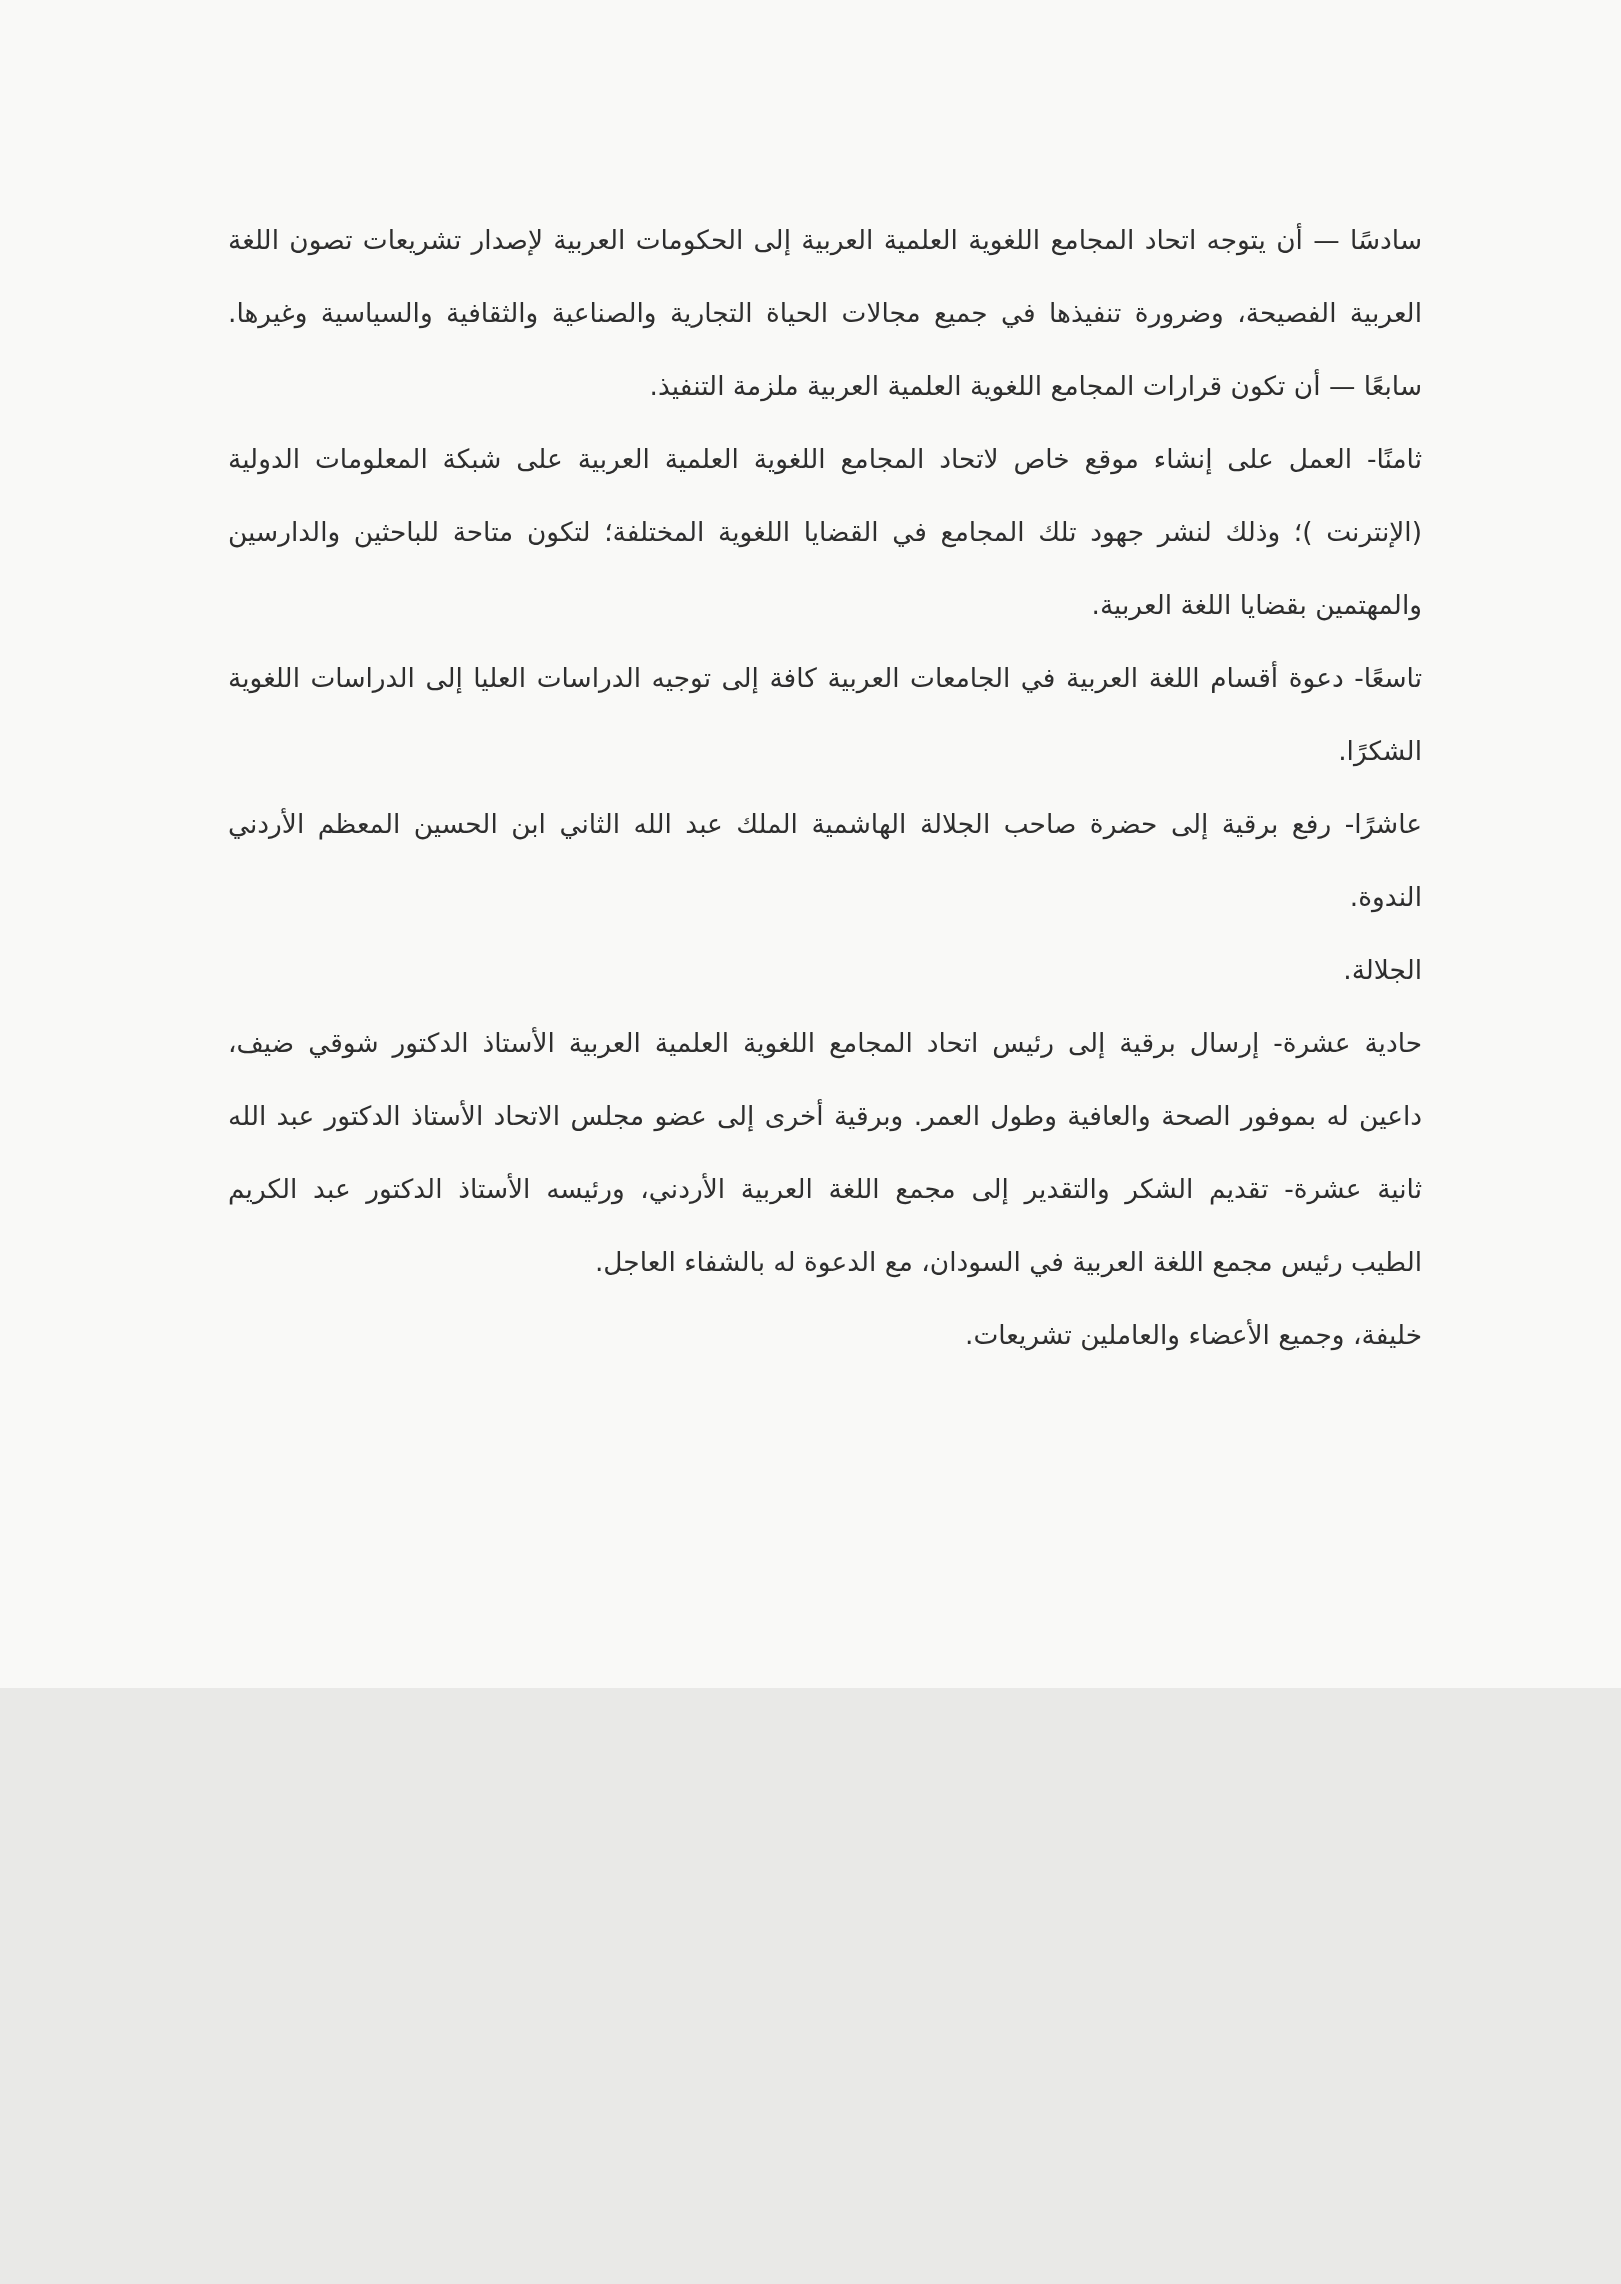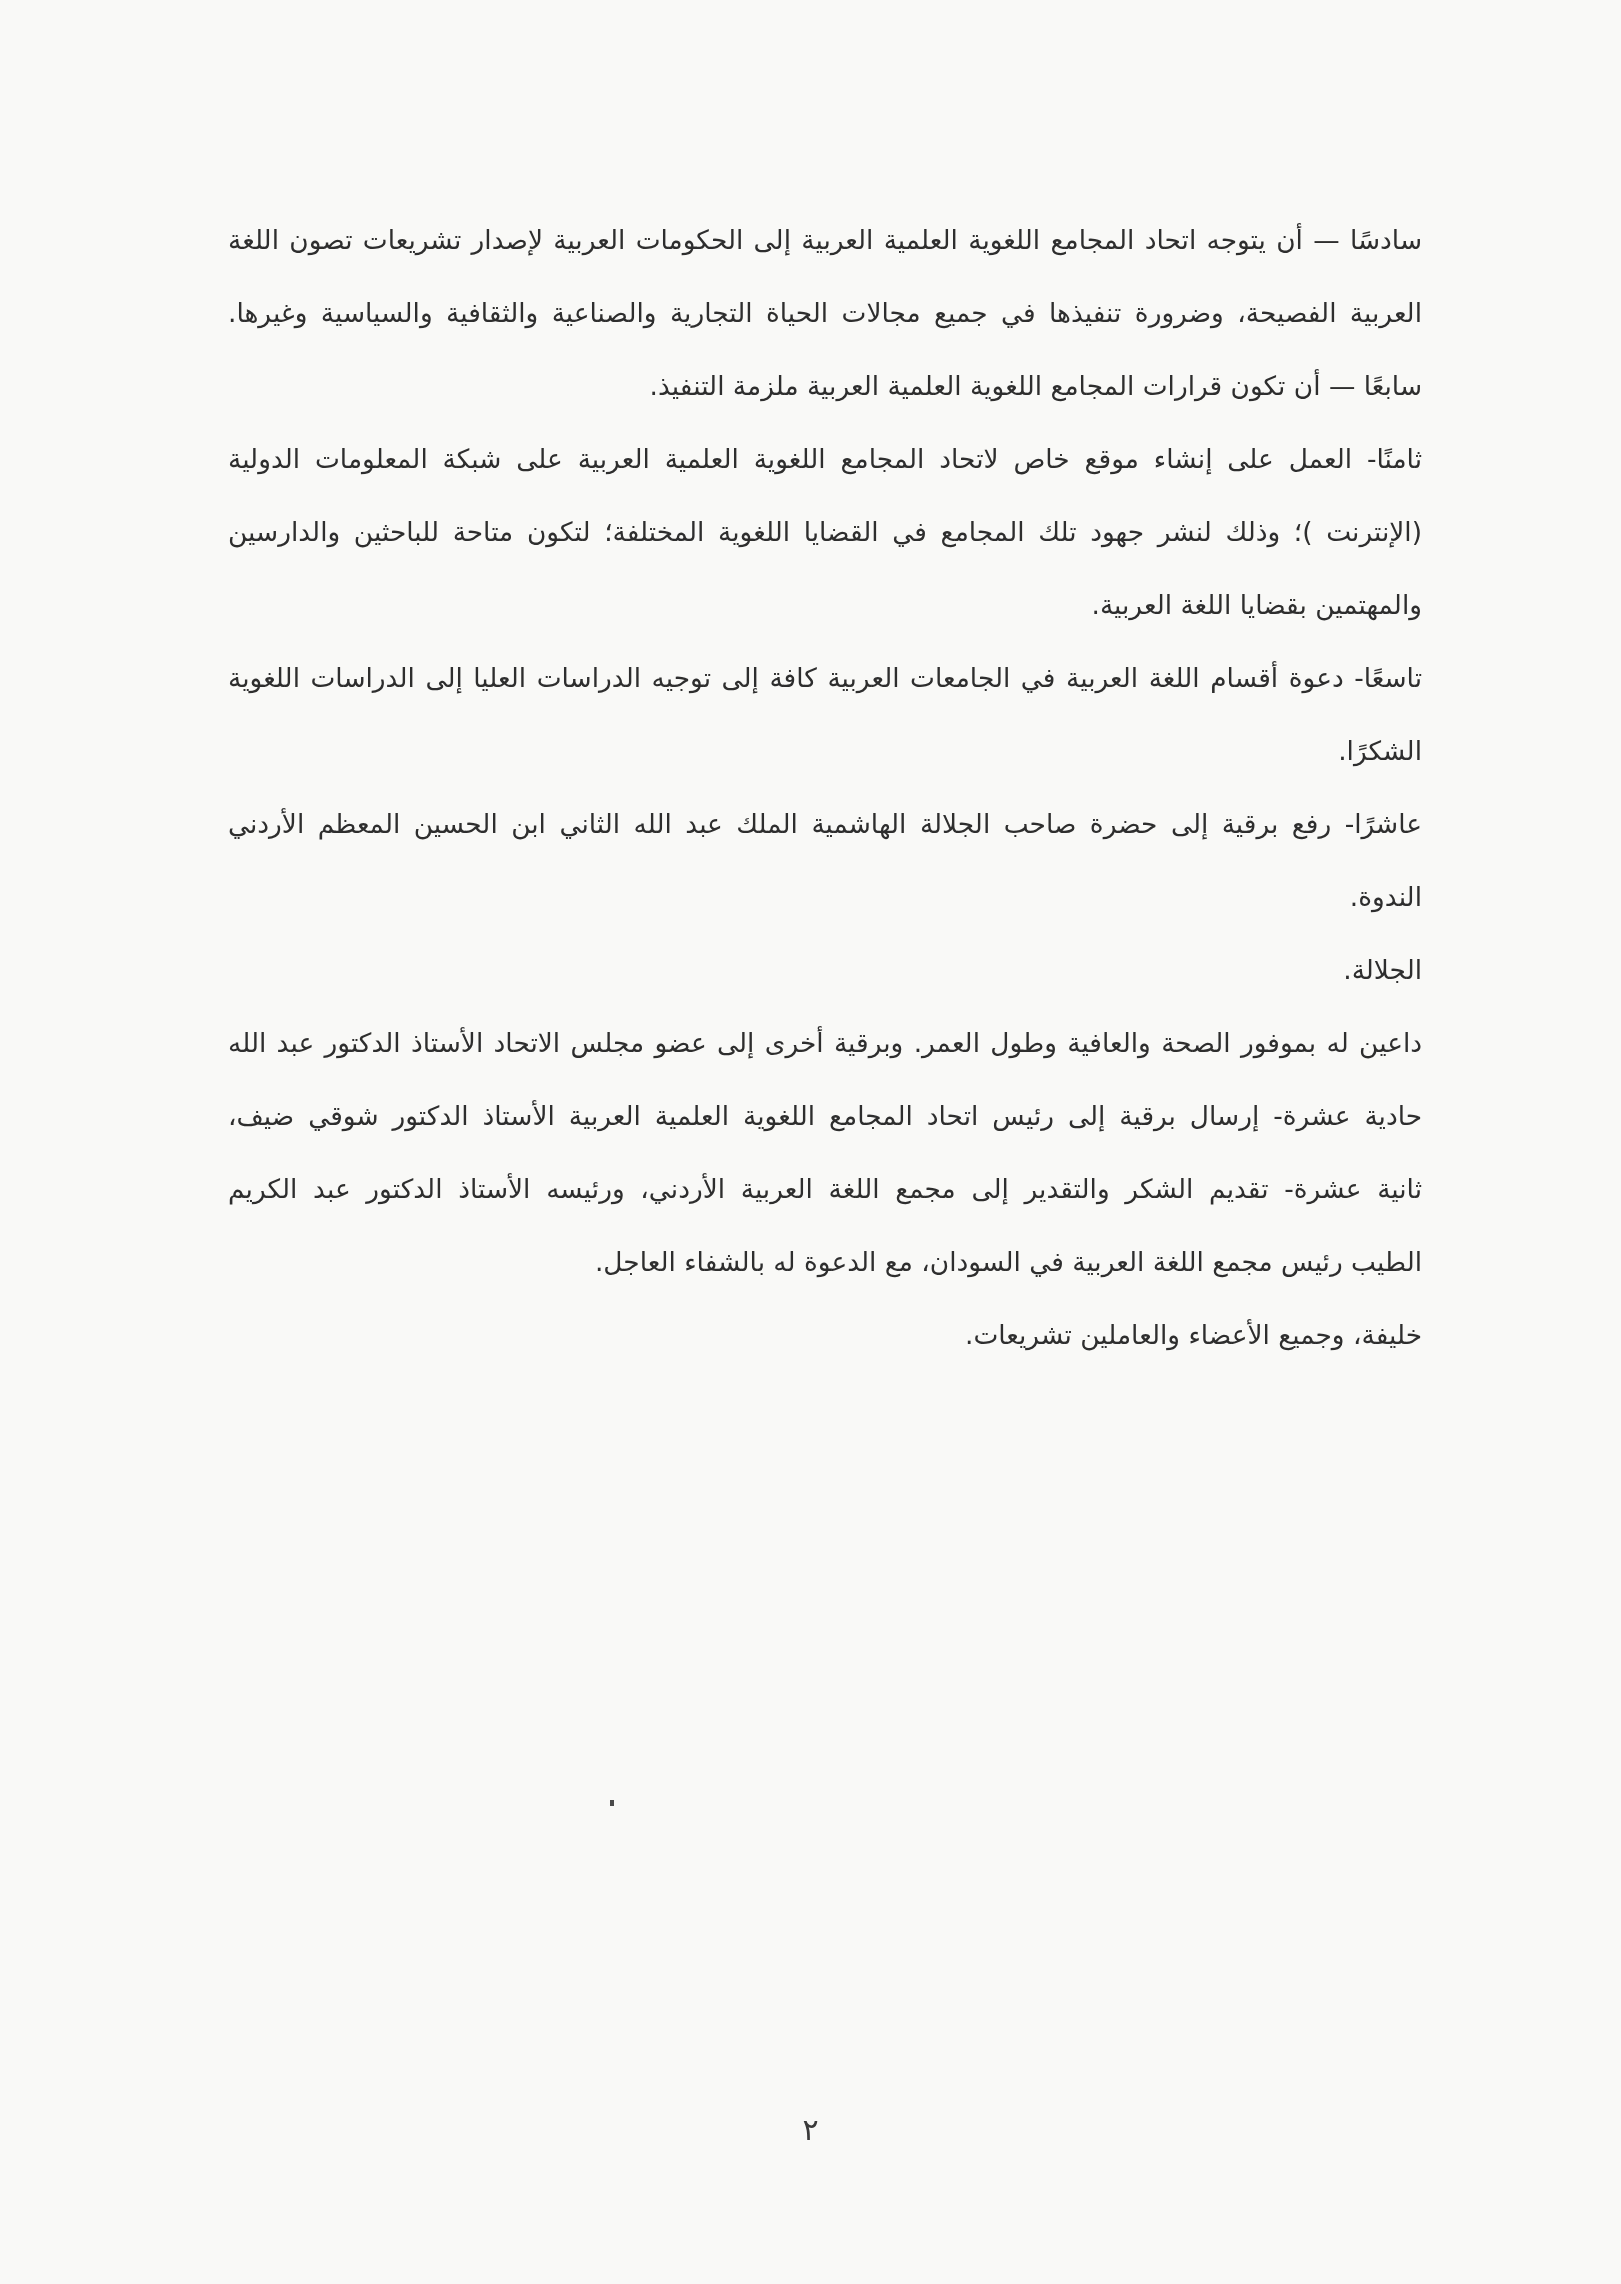--- a/index.html
+++ b/index.html
@@ -3,21 +3,21 @@
 <meta charset="utf-8">
 <style>
   html, body {
     margin: 0;
     padding: 0;
     background: #e9e9e7;
   }
   .page {
     position: relative;
     width: 1621px;
-    height: 2284px;
+    height: 1688px;
     margin: 0 auto;
     background: #f9f9f7;
     overflow: hidden;
     font-family: "DejaVu Sans", sans-serif;
     color: #2e2e2e;
   }
   .text-block {
     position: absolute;
     top: 203px;
     right: 199px;
@@ -61,22 +61,22 @@
       <div class="line fill">سادسًا — أن يتوجه اتحاد المجامع اللغوية العلمية العربية إلى الحكومات العربية لإصدار تشريعات تصون اللغة</div>
       <div class="line fill">العربية الفصيحة، وضرورة تنفيذها في جميع مجالات الحياة التجارية والصناعية والثقافية والسياسية وغيرها.</div>
       <div class="line">سابعًا — أن تكون قرارات المجامع اللغوية العلمية العربية ملزمة التنفيذ.</div>
       <div class="line fill">ثامنًا- العمل على إنشاء موقع خاص لاتحاد المجامع اللغوية العلمية العربية على شبكة المعلومات الدولية</div>
       <div class="line fill">(الإنترنت )؛ وذلك لنشر جهود تلك المجامع في القضايا اللغوية المختلفة؛ لتكون متاحة للباحثين والدارسين</div>
       <div class="line">والمهتمين بقضايا اللغة العربية.</div>
       <div class="line fill">تاسعًا- دعوة أقسام اللغة العربية في الجامعات العربية كافة إلى توجيه الدراسات العليا إلى الدراسات اللغوية</div>
       <div class="line">الشكرًا.</div>
       <div class="line fill">عاشرًا- رفع برقية إلى حضرة صاحب الجلالة الهاشمية الملك عبد الله الثاني ابن الحسين المعظم الأردني الندوة.</div>
       <div class="line">الجلالة.</div>
+      <div class="line fill">حادية عشرة- إرسال برقية إلى رئيس اتحاد المجامع اللغوية العلمية العربية الأستاذ الدكتور شوقي ضيف،</div>
       <div class="line fill">داعين له بموفور الصحة والعافية وطول العمر. وبرقية أخرى إلى عضو مجلس الاتحاد الأستاذ الدكتور عبد الله</div>
-      <div class="line fill">حادية عشرة- إرسال برقية إلى رئيس اتحاد المجامع اللغوية العلمية العربية الأستاذ الدكتور شوقي ضيف،</div>
       <div class="line fill">ثانية عشرة- تقديم الشكر والتقدير إلى مجمع اللغة العربية الأردني، ورئيسه الأستاذ الدكتور عبد الكريم</div>
       <div class="line">الطيب رئيس مجمع اللغة العربية في السودان، مع الدعوة له بالشفاء العاجل.</div>
       <div class="line">خليفة، وجميع الأعضاء والعاملين تشريعات.</div>
     </div>
   <div class="scan-speck"></div>
   <div class="page-number">٢</div>
 </div>
 
 
 </body></html>

